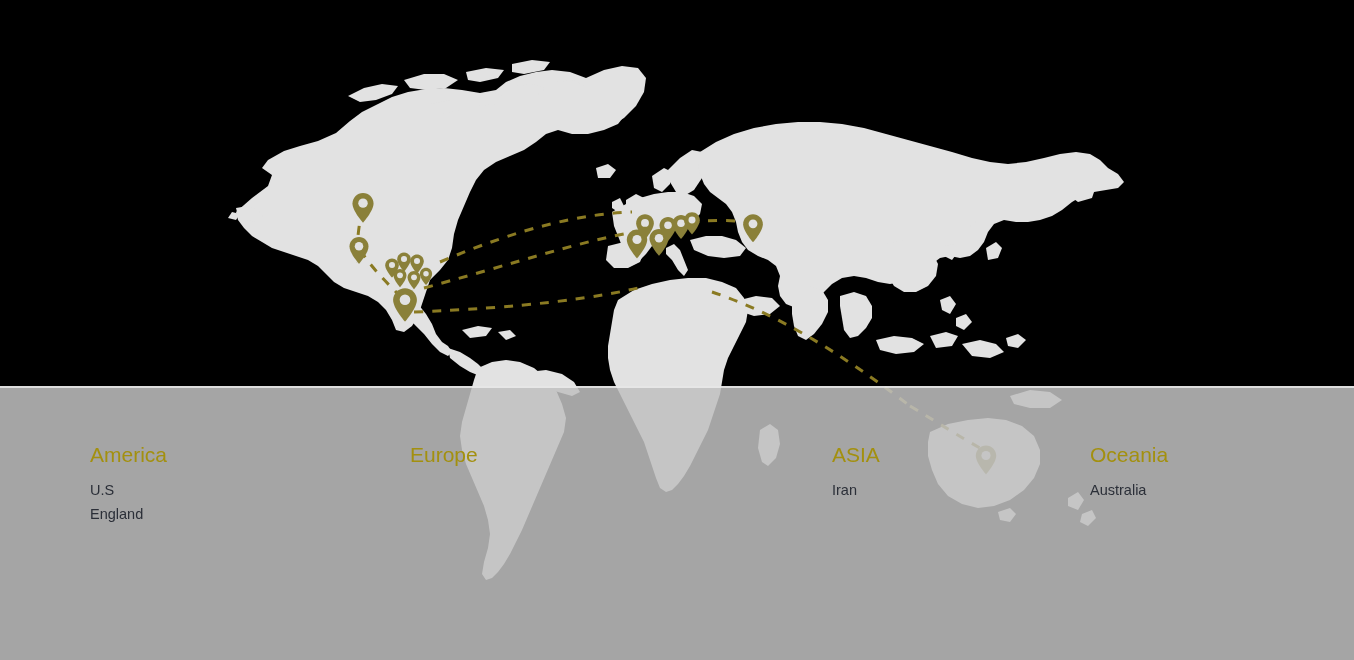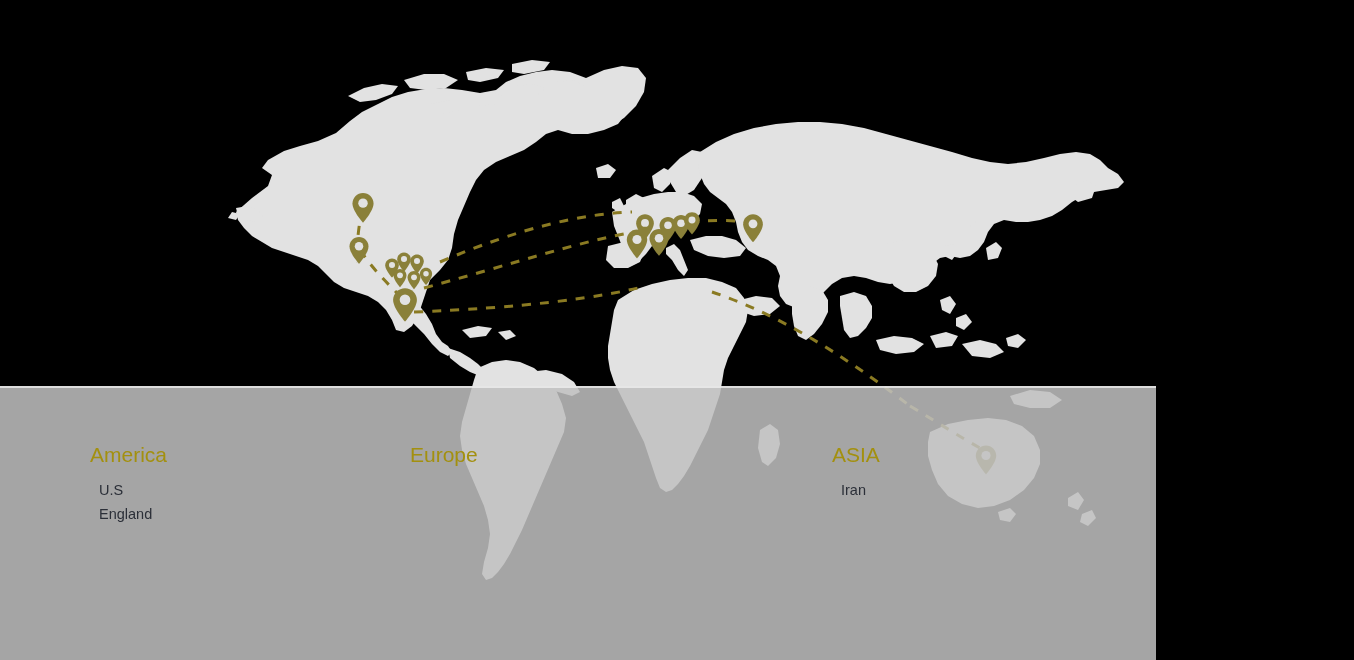--- a/index.html
+++ b/index.html
@@ -32,21 +32,21 @@
     width: 1354px;
     height: 660px;
     display: block;
   }
 
   
   #bottom-panel {
     position: absolute;
     left: 0;
     top: 386px;
-    width: 1156px;
+    width: 1354px;
     height: 274px;
     background: rgba(192,192,192,0.86);
     border-top: 2px solid rgba(240,240,240,0.75);
     box-sizing: border-box;
   }
 
   #legend {
     position: absolute;
     left: 0; top: 0;
     width: 1354px;
@@ -64,21 +64,21 @@
   .legend-title {
     font-size: 21px;
     line-height: 26px;
     color: #a3900f;
     font-weight: normal;
     margin: 0 0 10px 0;
     white-space: nowrap;
   }
   .legend-list {
     list-style: none;
-    margin: 9px;
+    margin: 0;
     padding: 0;
   }
   .legend-list li {
     font-size: 14.5px;
     line-height: 24px;
     color: #2b2f38;
     white-space: nowrap;
   }
 </style>
 </head>
@@ -327,17 +327,23 @@
         <h2 class="legend-title">Europe</h2>
       </div>
 
       <div class="legend-col col-asia">
         <h2 class="legend-title">ASIA</h2>
         <ul class="legend-list">
           <li>Iran</li>
         </ul>
       </div>
 
+      <div class="legend-col col-oceania">
+        <h2 class="legend-title">Oceania</h2>
+        <ul class="legend-list">
+          <li>Australia</li>
+        </ul>
+      </div>
 
     </div>
   </div>
 
 </div>
 
 </body></html>

